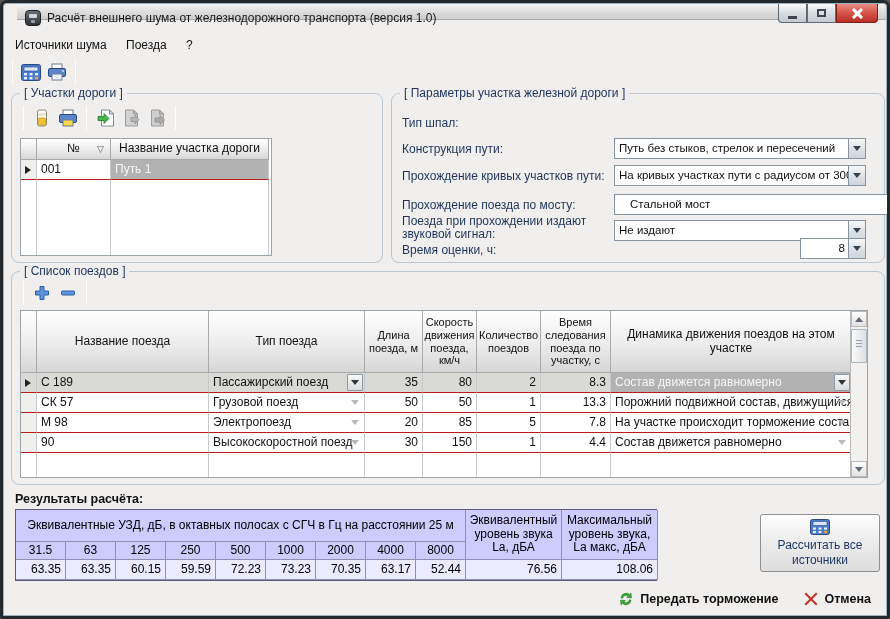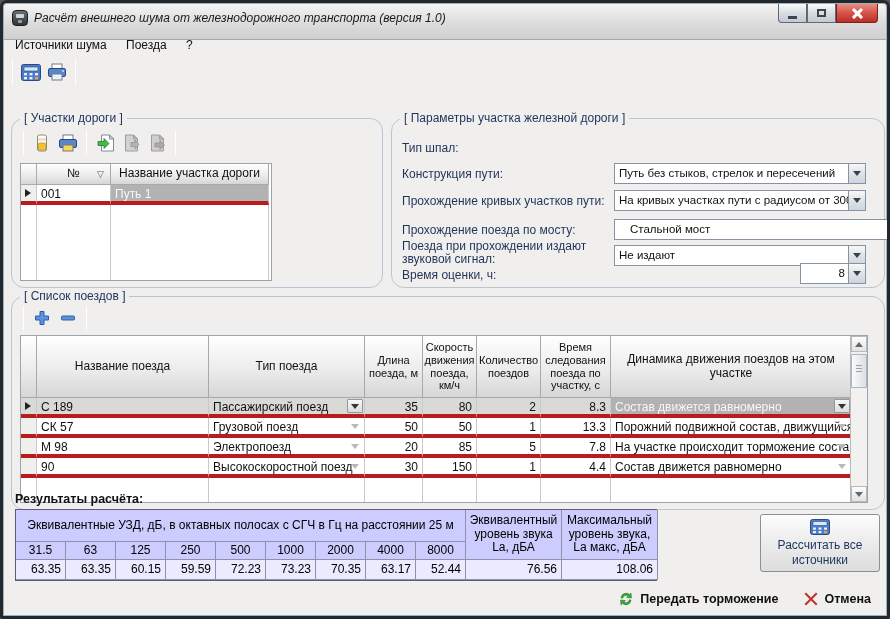--- a/index.html
+++ b/index.html
@@ -2,23 +2,23 @@
 <html lang="ru"><head>
 <meta charset="utf-8">
 <style>
   * { margin:0; padding:0; box-sizing:border-box; }
   body { font-family:"Liberation Sans","DejaVu Sans",sans-serif; background:#555; -webkit-font-smoothing:antialiased; }
   .window{ position:relative; width:890px; height:619px; background:#f0efee;
            border:3px solid #23282d; border-radius:7px 7px 3px 3px;
            box-shadow: inset 0 0 0 1px #9fb0bf; overflow:hidden; }
 
   
-  .titlebar{ position:absolute; left:1px; top:1px; right:1px; height:36px;
+  .titlebar{ position:absolute; left:14px; top:1px; right:1px; height:16px;
              background:linear-gradient(#f4f4f4,#dcdcdc 55%,#cfcfcf);
-             border-bottom:1px solid #a8a8a8; border-radius:5px 5px 0 0;font-style:italic; }
+             border-bottom:1px solid #a8a8a8; border-radius:5px 5px 0 0; }
   .app-icon{ position:absolute; left:8px; top:6px; width:16px; height:16px; border-radius:4px;
              background:linear-gradient(#6a6f74,#2f3338); border:1px solid #1c1f22; }
   .app-icon::before{ content:""; position:absolute; left:3px; top:3px; width:8px; height:4px;
              background:#cfd6da; border-radius:1px; }
   .app-icon::after{ content:""; position:absolute; left:5px; top:9px; width:4px; height:3px;
              background:#9aa2a8; border-radius:1px; }
   .title-text{ position:absolute; left:30px; top:0; line-height:28px; font-size:12px; color:#1a1a1a; }
   .winbtns{ position:absolute; right:8px; top:0; display:flex; }
   .winbtn{ width:29px; height:19px; border:1px solid #5e6a74; border-top:none;
            background:linear-gradient(#fbfbfb,#d8dde2 50%,#c3cad1); display:flex; align-items:center; justify-content:center; }
@@ -31,28 +31,28 @@
   .glyph-close::before{ transform:rotate(45deg);} .glyph-close::after{ transform:rotate(-45deg);}
 
   
   .menubar{ position:absolute; left:4px; top:32px; right:4px; height:22px; font-size:12px; color:#111; }
   .menu-item{ display:inline-block; padding:3px 8px; }
   .toolbar-top{ position:absolute; left:4px; top:54px; height:30px; display:flex; align-items:center; }
   .vsep{ width:1px; height:24px; background:#c3c3c3; border-right:1px solid #fff; margin:0 5px; }
   .tbtn{ width:26px; height:24px; display:flex; align-items:center; justify-content:center; border-radius:2px; }
 
   
-  .groupbox{ position:absolute; border:1px solid #b9c6d2; border-radius:13px;margin-top:25px; }
+  .groupbox{ position:absolute; border:1px solid #b9c6d2; border-radius:8px; }
   .group-title{ position:absolute; left:8px; top:-8px; background:#f0efee; padding:0 4px;
                 font-size:12px; color:#21365f; }
 
   
   .grid{ position:absolute; background:#fff; border:1px solid #9aa4ad; font-size:12px; color:#111; }
   .grow{ display:flex; }
-  .gcell{ border-right:1px solid #c9c9c9; border-bottom:4px solid #b91c1c; overflow:hidden;
+  .gcell{ border-right:1px solid #c9c9c9; border-bottom:1px solid #b91c1c; overflow:hidden;
           white-space:nowrap; padding:0 4px; }
   .ghead .gcell{ background:linear-gradient(#ffffff,#ececec 55%,#d6d6d6); border-right:1px solid #a9a9a9;
           border-bottom:1px solid #a9a9a9; display:flex; align-items:center; justify-content:center;
           text-align:center; white-space:normal; line-height:1.15; }
   .num{ text-align:right; }
   .marker-cell{ background:#efefec; position:relative; }
   .tri-right{ width:0; height:0; border-left:6px solid #222; border-top:4px solid transparent;
               border-bottom:4px solid transparent; position:absolute; left:4px; top:50%; margin-top:-4px; }
   .sel-gray{ background:#b2b2b2 !important; color:#f7f7f7; }
   .row-hl .gcell{ background:#d9d9d6; }

